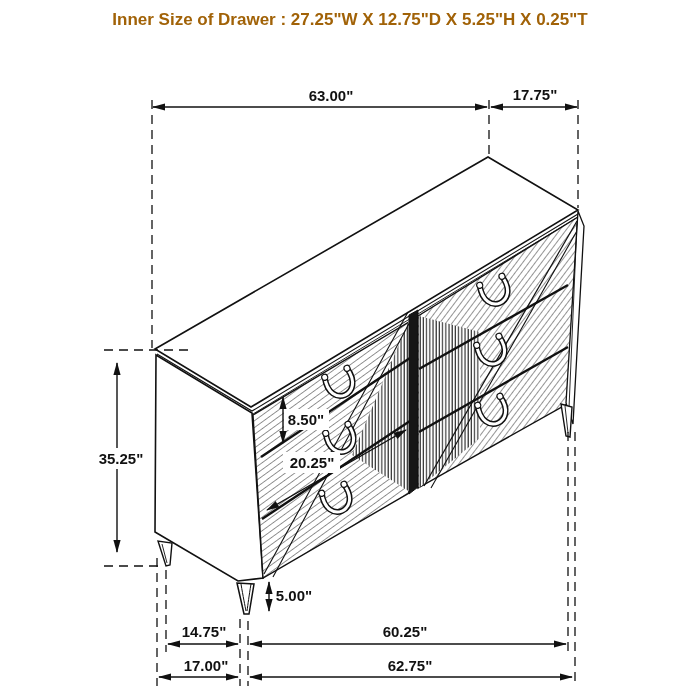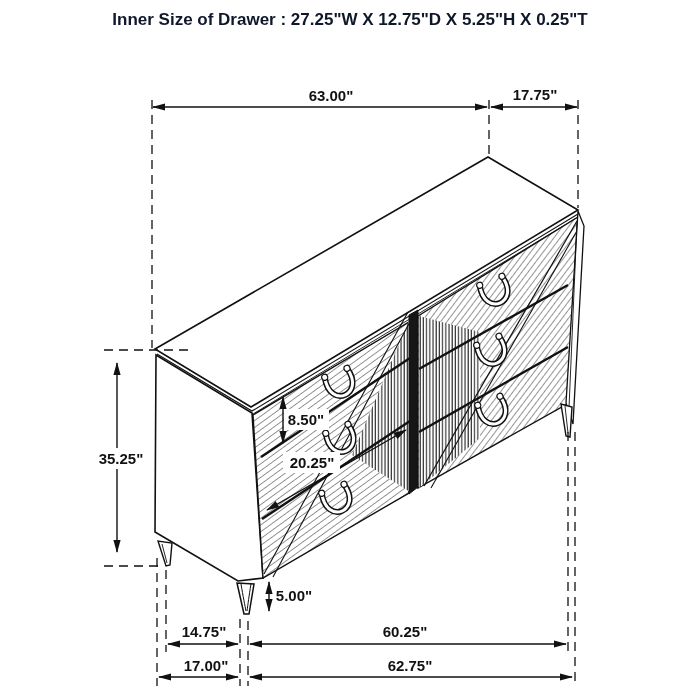--- a/index.html
+++ b/index.html
@@ -1,19 +1,19 @@
 <!DOCTYPE html>
 <html><head>
 <meta charset="utf-8">
 <style>
   html,body{margin:0;padding:0;background:#ffffff;}
   .page{position:relative;width:700px;height:700px;background:#ffffff;overflow:hidden;
         font-family:"Liberation Sans",sans-serif;}
   .title{position:absolute;left:0;top:10px;width:700px;text-align:center;
-         font-size:17px;font-weight:bold;color:#0f172a;letter-spacing:0px;}
+         font-size:17px;font-weight:bold;color:#a16207;letter-spacing:0px;}
   svg{position:absolute;left:0;top:0;}
   svg text{font-family:"Liberation Sans",sans-serif;font-weight:bold;font-size:15px;fill:#111;}
 </style>
 </head>
 <body>
 
 <div class="page">
   <div class="title">Inner Size of Drawer : 27.25"W X 12.75"D X 5.25"H X 0.25"T</div>
 
   <svg width="700" height="700" viewBox="0 0 700 700">

